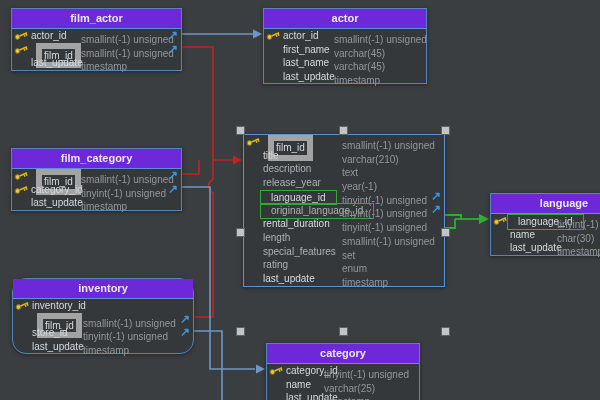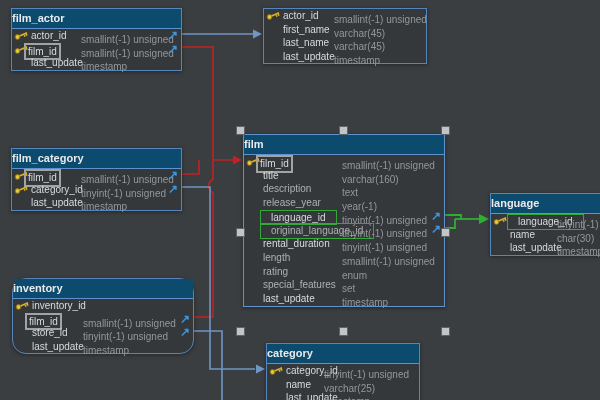--- a/index.html
+++ b/index.html
@@ -1,33 +1,33 @@
 <!DOCTYPE html>
 <html><head>
 <meta charset="utf-8">
 <style>
   html,body{margin:0;padding:0;background:#3b3e40;}
   #canvas{position:relative;width:600px;height:400px;background:#3b3e40;overflow:hidden;
           font-family:"Liberation Sans",sans-serif;}
   #lines{position:absolute;left:0;top:0;z-index:1;}
   .table{position:absolute;z-index:2;background:#34383b;border:1px solid #5585bb;
          box-shadow:0 1px 4px rgba(0,0,0,.4);}
-  .thead{height:19px;line-height:19px;background:#0c4a6e;border-bottom:1px solid #5d92cc;
-         font-size:11px;font-weight:bold;color:#e9eaeb;}
+  .thead{height:19px;line-height:19px;background:#6d28d9;border-bottom:1px solid #5d92cc;
+         text-align:center;font-size:11px;font-weight:bold;color:#e9eaeb;}
   .row{position:relative;height:13.5px;line-height:13.5px;font-size:10px;color:#aeb1b4;white-space:nowrap;}
   .t-film .row{height:13.7px;line-height:13.7px;}
   .row .name{position:absolute;left:19px;top:0;}
   .row.bold .name{font-weight:normal;color:#d8dadc;}
   .row .type{position:absolute;top:4px;color:#94979a;}
   .t-film-actor .type,.t-film-category .type{left:69px;}
   .t-actor .type,.t-inventory .type{left:70px;}
   .t-film .type{left:98px;}
   .t-category .type{left:57px;}
   .t-language .type{left:66px;}
-  .hl-red .name{left:12px;padding:0 2px;border:2px solid #a3a3a3;}
+  .hl-red .name{left:24px;padding:0 2px;border:6px solid #a3a3a3;}
   .hl-green .name{left:16px;padding:0 10px;border:1px solid #35a83a;}
   .key-icon{position:absolute;left:2px;top:2px;width:15px;height:10px;}
   .fk-icon{position:absolute;right:3px;top:0;color:#3f93d8;font-weight:bold;font-size:12px;}
   .t-film-actor{left:11px;top:8px;width:169px;}
   .t-actor{left:263px;top:8px;width:162px;}
   .t-film-category{left:11px;top:148px;width:169px;}
   .t-film{left:243px;top:134px;width:200px;border-color:#5f93cf;}
   .t-inventory{left:12px;top:278px;width:180px;border-radius:14px;}
   .t-category{left:266px;top:343px;width:152px;}
   .t-language{left:490px;top:193px;width:146px;}
@@ -76,20 +76,21 @@
       <span class="type">smallint(-1) unsigned</span>
       <span class="fk-icon">↗</span>
     </div>
     <div class="row bold">
       <span class="name">last_update</span>
       <span class="type">timestamp</span>
     </div>
   </div>
 
   <div class="table t-actor">
+    <div class="thead">actor</div>
     <div class="row bold">
       <svg class="key-icon" viewBox="0 0 15 10">
           <circle cx="3.5" cy="6" r="2.4" fill="#e8c83f" stroke="#8a6d10" stroke-width="1"></circle>
           <path d="M5.5 5 L13 1.8 M10 3.2 L11 5.8 M12 2.4 L13 4.8" stroke="#d9b22a" stroke-width="1.5"></path>
         </svg>
       <span class="name">actor_id</span>
       <span class="type">smallint(-1) unsigned</span>
     </div>
     <div class="row bold">
       <span class="name">first_name</span>
@@ -125,32 +126,31 @@
       <span class="type">tinyint(-1) unsigned</span>
       <span class="fk-icon">↗</span>
     </div>
     <div class="row bold">
       <span class="name">last_update</span>
       <span class="type">timestamp</span>
     </div>
   </div>
 
   <div class="table t-film">
-    <div class="thead">film</div>
     <div class="row bold hl-red">
       <svg class="key-icon" viewBox="0 0 15 10">
           <circle cx="3.5" cy="6" r="2.4" fill="#e8c83f" stroke="#8a6d10" stroke-width="1"></circle>
           <path d="M5.5 5 L13 1.8 M10 3.2 L11 5.8 M12 2.4 L13 4.8" stroke="#d9b22a" stroke-width="1.5"></path>
         </svg>
       <span class="name">film_id</span>
       <span class="type">smallint(-1) unsigned</span>
     </div>
     <div class="row bold">
       <span class="name">title</span>
-      <span class="type">varchar(160)</span>
+      <span class="type">varchar(210)</span>
     </div>
     <div class="row">
       <span class="name">description</span>
       <span class="type">text</span>
     </div>
     <div class="row">
       <span class="name">release_year</span>
       <span class="type">year(-1)</span>
     </div>
     <div class="row bold hl-green">
@@ -165,26 +165,26 @@
     </div>
     <div class="row bold">
       <span class="name">rental_duration</span>
       <span class="type">tinyint(-1) unsigned</span>
     </div>
     <div class="row">
       <span class="name">length</span>
       <span class="type">smallint(-1) unsigned</span>
     </div>
     <div class="row">
+      <span class="name">special_features</span>
+      <span class="type">set</span>
+    </div>
+    <div class="row">
       <span class="name">rating</span>
       <span class="type">enum</span>
-    </div>
-    <div class="row">
-      <span class="name">special_features</span>
-      <span class="type">set</span>
     </div>
     <div class="row bold">
       <span class="name">last_update</span>
       <span class="type">timestamp</span>
     </div>
   </div>
 
   <div class="table t-inventory">
     <div class="thead">inventory</div>
     <div class="row bold">

